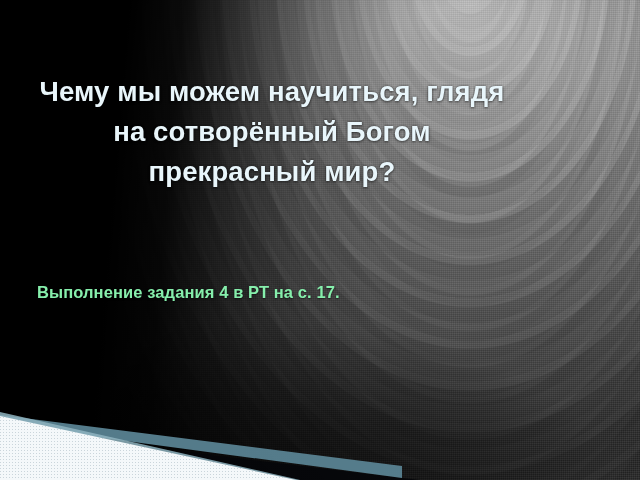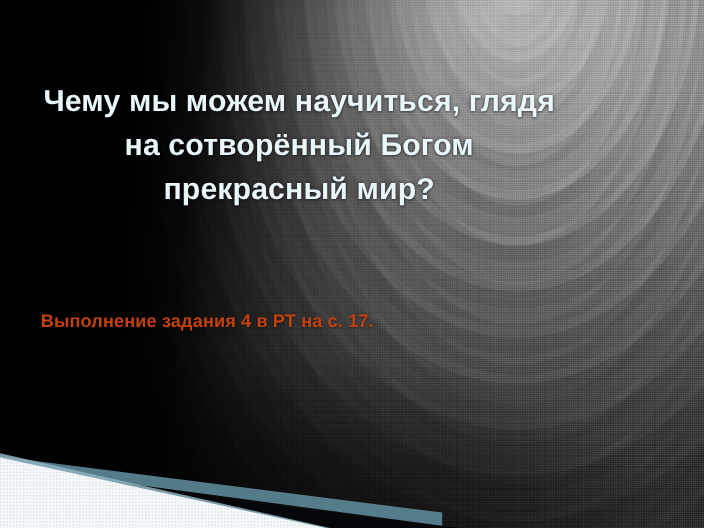--- a/index.html
+++ b/index.html
@@ -150,21 +150,21 @@
 
   .subtitle {
     position: absolute;
     left: 37px;
     top: 283px;
     width: 520px;
     margin: 0;
     font-size: 16.5px;
     font-weight: 700;
     letter-spacing: 0.1px;
-    color: #c2410c;
+    color: #86efac;
     text-shadow: 0 1px 2px rgba(0,0,0,0.55);
   }
 </style>
 </head>
 <body>
 
 <div id="slide">
 
   <div class="bg-base"></div>
   <div class="bg-rings"></div>

